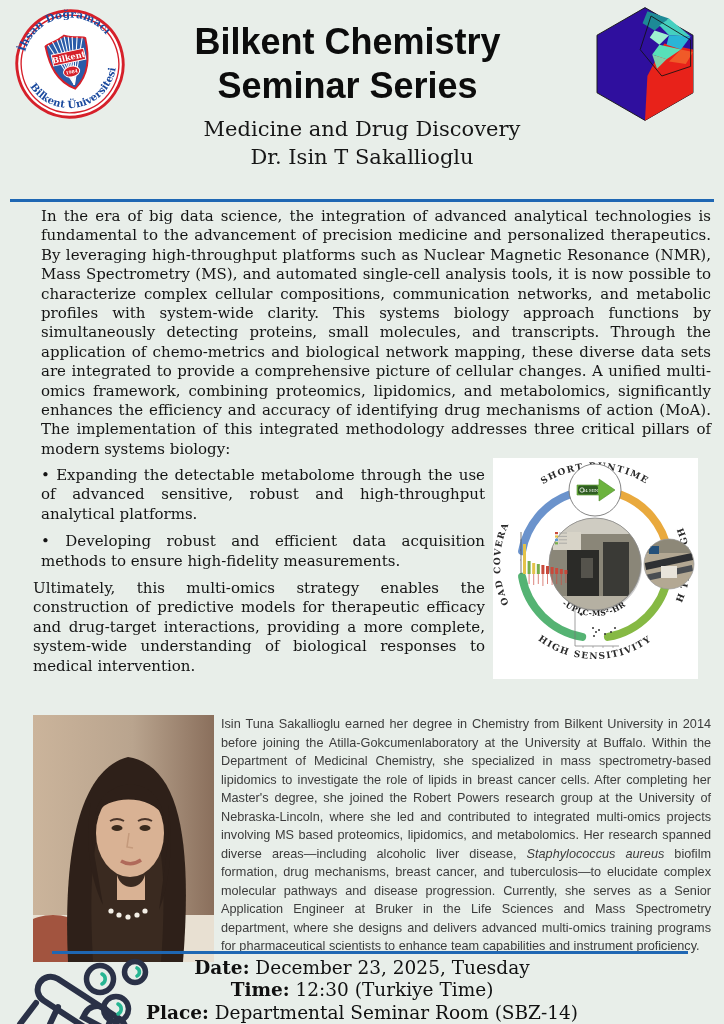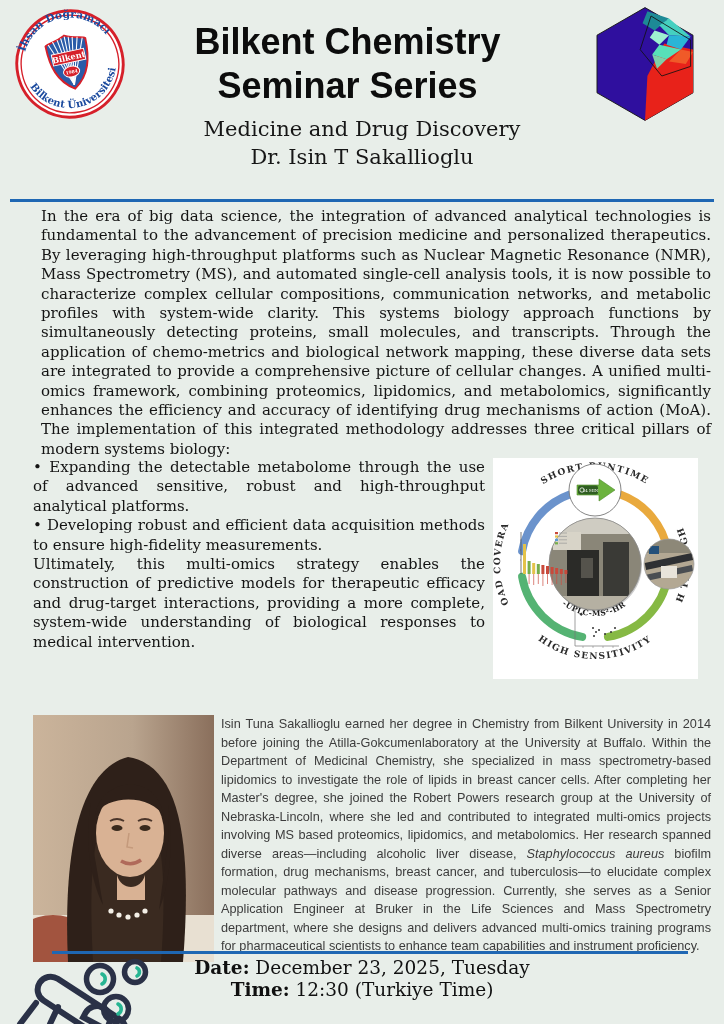--- a/index.html
+++ b/index.html
@@ -18,21 +18,21 @@
   .rule-top{left:10px; width:704px; top:199px;}
   .rule-bottom{left:52px; width:636px; top:951px;}
   .abstract{position:absolute; left:13px; right:13px; top:207px;
     font-family:"DejaVu Serif", serif; font-size:15px; line-height:19.4px;
     text-align:justify; color:#141414;margin-left:28px;}
   .mid{position:absolute; left:33px; top:458px; width:665px;
     font-family:"DejaVu Serif", serif; font-size:15px; line-height:19.4px;
     text-align:justify; color:#141414;}
   .diagram-panel{float:right; width:205px; height:221px; background:#ffffff;
     margin-left:8px; margin-bottom:2px;}
-  .bullet{padding:0; margin:0;}
+  .bullet{padding:0; margin:8px;}
   .bullet::before{content:"•  ";}
   .bio{position:absolute; left:33px; top:695px; width:678px;
     font-family:"Liberation Sans", sans-serif; font-size:12.7px; line-height:18.5px;
     text-align:justify; color:#3c3c3c;margin-top:20px;}
   .portrait{float:left; width:181px; height:247px; margin-right:7px; background:#b9a48e;}
   .footer{position:absolute; left:0; right:0; top:957px; text-align:center;
     font-family:"DejaVu Serif", serif; font-size:18.5px; line-height:22.3px; color:#101010;}
   .footer b{font-weight:bold;}
   .flask-icon{position:absolute; left:6px; top:957px; width:172px; height:67px;}
   svg text{font-family:"DejaVu Serif", serif;}
@@ -273,20 +273,21 @@
       </g>
     </svg>
     <span>Isin Tuna Sakallioglu earned her degree in Chemistry from Bilkent University in 2014 before joining the Atilla-Gokcumenlaboratory at the University at Buffalo. Within the Department of Medicinal Chemistry, she specialized in mass spectrometry-based lipidomics to investigate the role of lipids in breast cancer cells. After completing her Master's degree, she joined the Robert Powers research group at the University of Nebraska-Lincoln, where she led and contributed to integrated multi-omics projects involving MS based proteomics, lipidomics, and metabolomics. Her research spanned diverse areas—including alcoholic liver disease, </span><i>Staphylococcus aureus</i><span> biofilm formation, drug mechanisms, breast cancer, and tuberculosis—to elucidate complex molecular pathways and disease progression. Currently, she serves as a Senior Application Engineer at Bruker in the Life Sciences and Mass Spectrometry department, where she designs and delivers advanced multi-omics training programs for pharmaceutical scientists to enhance team capabilities and instrument proficiency.</span>
   </div>
 
   <div class="rule rule-bottom"></div>
 
   <div class="footer">
     <div><b>Date:</b><span> December 23, 2025, Tuesday</span></div>
     <div><b>Time:</b><span> 12:30 (Turkiye Time)</span></div>
+    <div><b>Place:</b><span> Departmental Seminar Room (SBZ-14)</span></div>
   </div>
 
   <svg class="flask-icon" viewBox="0 0 172 67">
     <g fill="none" stroke="#2a3147" stroke-width="6" stroke-linecap="round">
       <rect x="28" y="18" width="100" height="26" rx="13" transform="rotate(33 40 38)"></rect>
       <line x1="30" y1="46" x2="14" y2="67"></line>
       <line x1="52" y1="50" x2="44" y2="67"></line>
       <path d="M78 62 A 13 13 0 0 1 104 62 L 104 67 L 78 67 Z" transform="rotate(28 91 62)"></path>
     </g>
     <g fill="none" stroke="#2a3147" stroke-width="5.5">

